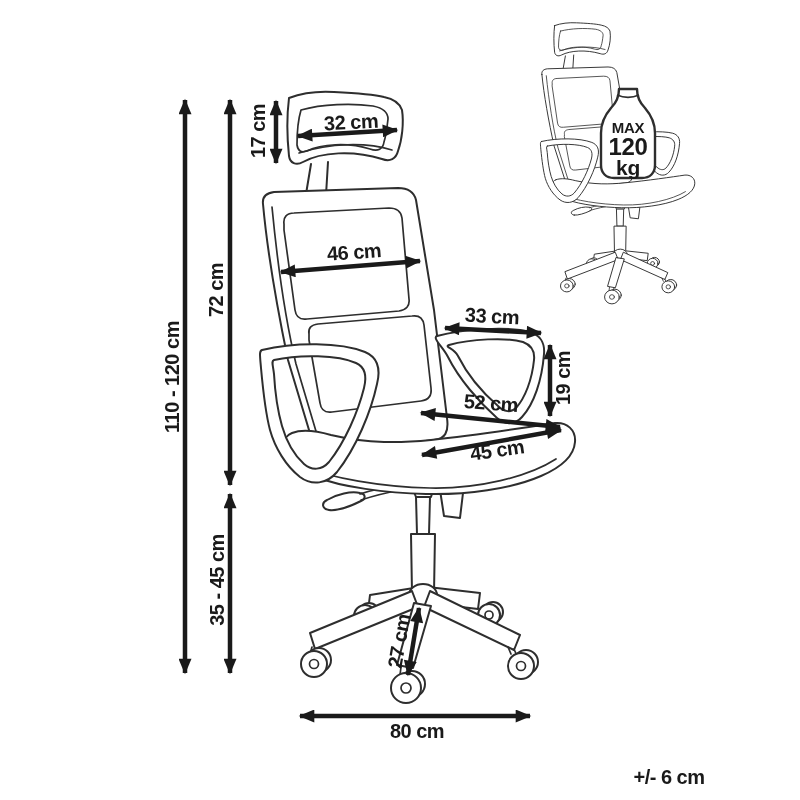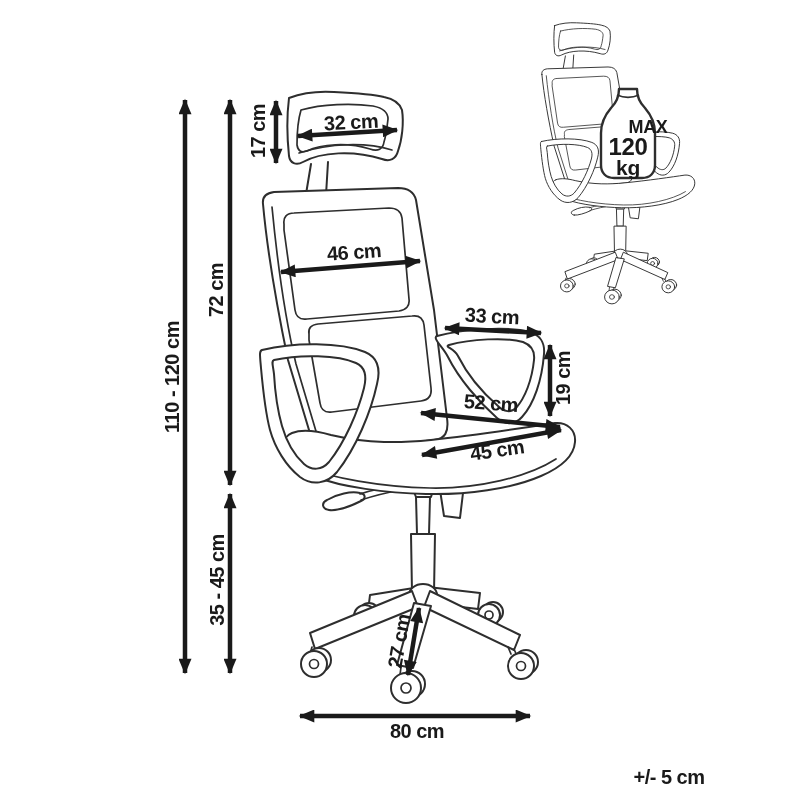--- a/index.html
+++ b/index.html
@@ -3,21 +3,21 @@
 <meta charset="utf-8">
 <style>
   html,body{margin:0;padding:0;background:#ffffff;}
   .stage{position:relative;width:800px;height:800px;background:#ffffff;overflow:hidden;
          font-family:"Liberation Sans","DejaVu Sans",sans-serif;}
   svg.art{position:absolute;left:0;top:0;}
   .dim{position:absolute;font-weight:700;font-size:20px;letter-spacing:-0.5px;color:#1a1a1a;
        white-space:nowrap;line-height:1;transform:translate(-50%,-50%) rotate(var(--r,0deg));}
   .wl{position:absolute;font-weight:700;color:#1a1a1a;white-space:nowrap;line-height:1;
       transform:translate(-50%,-50%);letter-spacing:-0.3px;}
-  .wl-max{font-size:18px;margin-left:20px;}
+  .wl-max{font-size:15px;}
   .wl-150{font-size:24px;}
   .wl-kg{font-size:21px;}
   .tol{position:absolute;font-weight:700;font-size:20px;letter-spacing:-0.5px;color:#1a1a1a;
        white-space:nowrap;transform:translate(-50%,-50%);}
 </style>
 </head>
 <body>
 
 <div class="stage">
 
@@ -121,15 +121,15 @@
   <div class="dim" style="left:563px;top:378px;--r:-90deg">19 cm</div>
   <div class="dim" style="left:491px;top:403px;--r:4deg">52 cm</div>
   <div class="dim" style="left:497px;top:450px;--r:-8deg">45 cm</div>
   <div class="dim" style="left:399px;top:641px;--r:-80deg">27 cm</div>
   <div class="dim" style="left:417px;top:731px">80 cm</div>
 
   <div class="wl wl-max" style="left:628px;top:127px">MAX</div>
   <div class="wl wl-150" style="left:628px;top:147px">120</div>
   <div class="wl wl-kg" style="left:628px;top:167px">kg</div>
 
-  <div class="tol" style="left:669px;top:777px">+/- 5 cm</div>
+  <div class="tol" style="left:669px;top:777px">+/- 6 cm</div>
 
 </div>
 
 </body></html>

